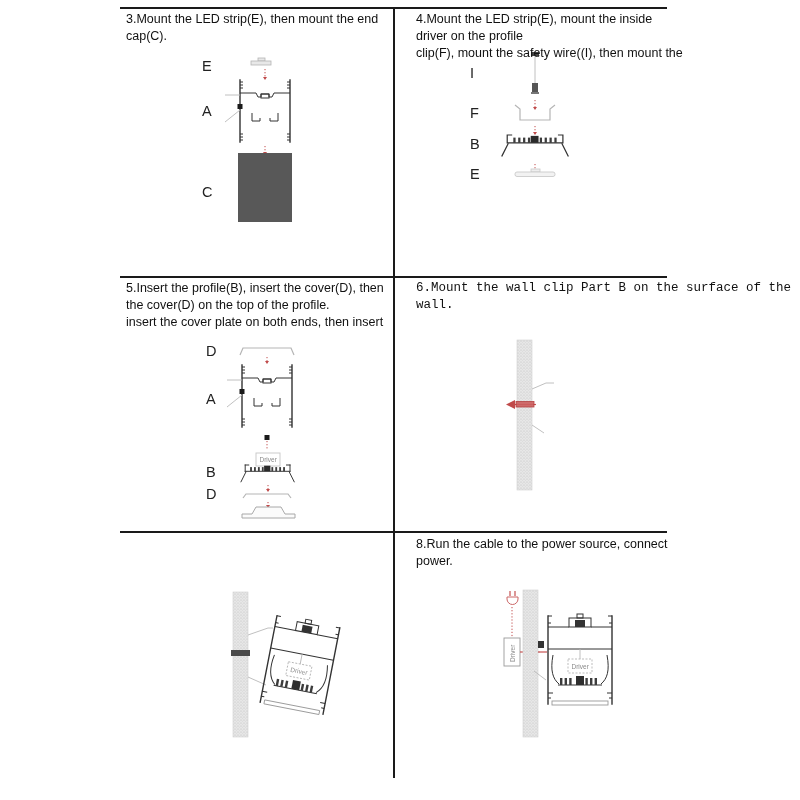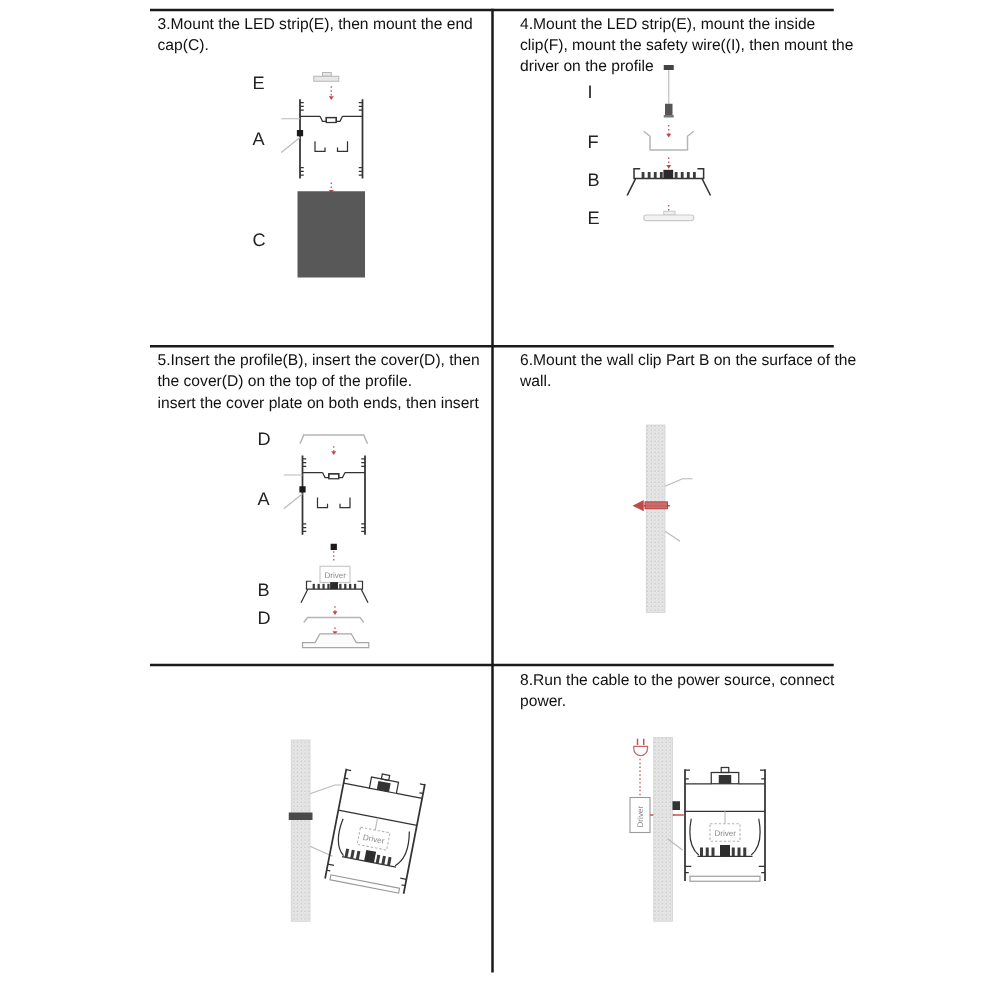--- a/index.html
+++ b/index.html
@@ -121,22 +121,22 @@
         <path class="red-dash" d="M141,156 V162"></path>
           <path class="red-fill" d="M139,162 h4 l-2,3 z"></path>
       </g>
       <g>
         <rect x="137" y="161" width="9" height="3" fill="#eee" stroke="#c9c9c9" stroke-width="0.8"></rect>
         <rect x="121" y="164" width="40" height="4.5" rx="2" fill="#f2f2f2" stroke="#c9c9c9" stroke-width="0.9"></rect>
       </g>
     </svg>
     <div class="instr">
       <div class="line">4.Mount the LED strip(E), mount the inside</div>
+      <div class="line">driver on the profile</div>
       <div class="line">clip(F), mount the safety wire((I), then mount the</div>
-      <div class="line">driver on the profile</div>
     </div>
   </div>
 
   <div class="panel" style="left:120px;top:277px;width:273px;height:255px;">
     <svg class="diag" width="273" height="255" viewBox="0 0 273 255">
       <text class="lbl" x="86" y="79">D</text>
       <text class="lbl" x="86" y="127">A</text>
       <text class="lbl" x="86" y="200">B</text>
       <text class="lbl" x="86" y="222">D</text>
       <g>
@@ -171,21 +171,21 @@
         <polygon points="122,241 122,237 132,237 136,230 161,230 165,237 175,237 175,241" fill="#fbfbfb" stroke="#a8a8a8" stroke-width="1"></polygon>
       </g>
     </svg>
     <div class="instr">
       <div class="line">5.Insert the profile(B), insert the cover(D), then</div>
       <div class="line">the cover(D) on the top of the profile.</div>
       <div class="line">insert the cover plate on both ends, then insert</div>
     </div>
   </div>
 
-  <div class="panel right" style="left:394px;top:277px;width:280px;height:249px;">
+  <div class="panel right" style="left:394px;top:277px;width:280px;height:249px;font-family:Liberation Mono, monospace;">
     <svg class="diag" width="280" height="255" viewBox="0 0 280 255">
       <rect x="123" y="63" width="15" height="150" fill="url(#wallDots)" stroke="#d0d0d0" stroke-width="0.6"></rect>
       <g>
         <path class="red-ln" d="M121,127.5 H142"></path>
         <rect x="122" y="124.5" width="18" height="5.5" fill="#cc5f5f" stroke="#b03030" stroke-width="0.8" opacity="0.9"></rect>
         <polygon class="red-fill" points="112,127.5 121,123 121,132"></polygon>
       </g>
       <g>
         <path class="ldr" d="M138,112 L152,106 h8 M138,148 L150,156"></path>
       </g>

